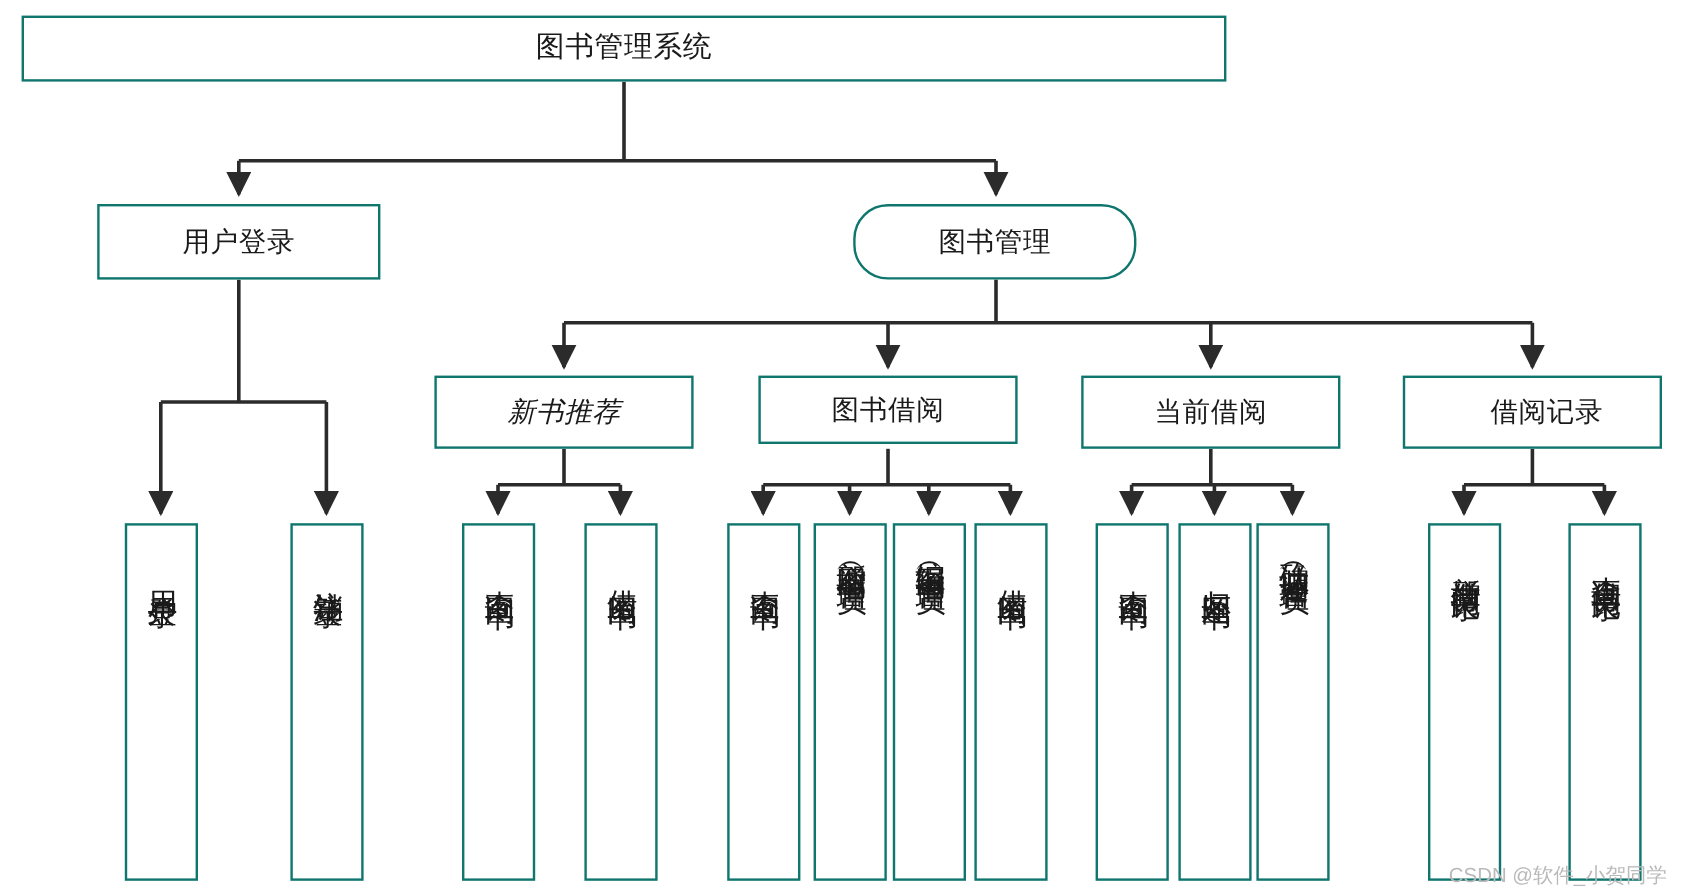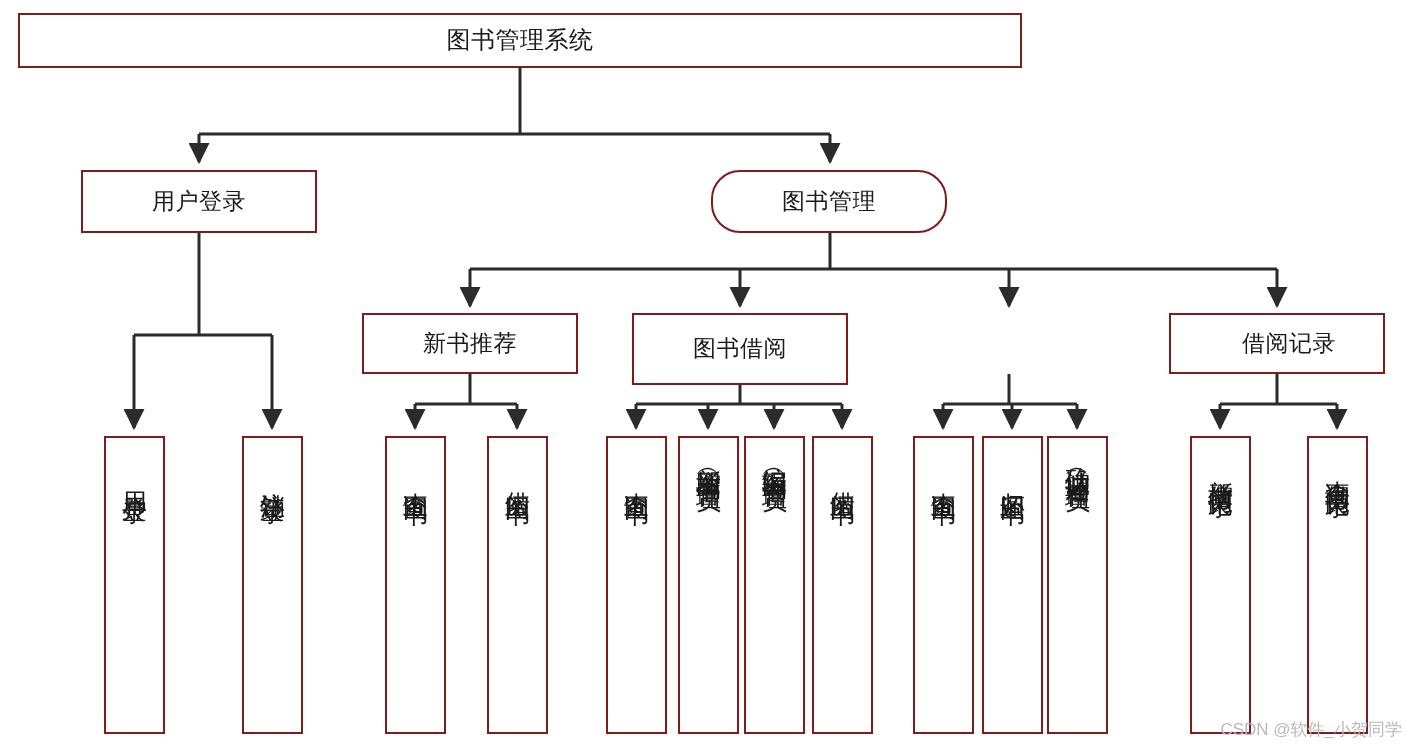--- a/index.html
+++ b/index.html
@@ -22,21 +22,21 @@
     left: 0;
     top: 0;
     width: 1405px;
     height: 747px;
     pointer-events: none;
   }
   .node {
     position: absolute;
     box-sizing: border-box;
     background: #ffffff;
-    border: 2px solid #7f1d1d;
+    border: 2px solid #0f766e;
     display: flex;
     align-items: center;
     justify-content: center;
     color: #1a1a1a;
     z-index: 2;
   }
   .node .label {
     display: block;
     line-height: 1.18;
     text-align: center;
@@ -55,21 +55,21 @@
     text-orientation: upright;
     font-size: 25px;
     letter-spacing: 3px;
     line-height: 1;
   }
   .node.root .label {
     font-size: 24px;
   }
   #watermark {
     position: absolute;
-    right: 3px;
+    right: 16px;
     bottom: 6px;
     font-size: 17px;
     color: #b9b9b9;
     z-index: 5;
     white-space: nowrap;
     margin-left: 17px;
   }
 </style>
 </head>
 <body>
@@ -130,25 +130,28 @@
     <span class="label">图书管理系统</span>
   </div>
 
   <div class="node horiz" style="left:81px; top:170px; width:236px; height:63px;">
     <span class="label">用户登录</span>
   </div>
   <div class="node horiz" style="left:711px; top:170px; width:236px; height:63px;border-radius:29px;">
     <span class="label">图书管理</span>
   </div>
 
-  <div class="node horiz" style="left:362px; top:313px; width:216px; height:61px;">
+  <div class="node horiz" style="left:362px; top:313px; width:216px; height:61px;font-style:italic;">
     <span class="label">新书推荐</span>
   </div>
-  <div class="node horiz" style="left:632px; top:313px; width:216px; height:72px;">
+  <div class="node horiz" style="left:632px; top:313px; width:216px; height:57px;">
     <span class="label">图书借阅</span>
+  </div>
+  <div class="node horiz" style="left:901px; top:313px; width:216px; height:61px;">
+    <span class="label">当前借阅</span>
   </div>
   <div class="node horiz" style="left:1169px; top:313px; width:216px; height:61px;padding-left:24px;">
     <span class="label">借阅记录</span>
   </div>
 
   <div class="node vert" style="left:104px; top:436px; width:61px; height:298px;">
     <span class="label">用户登录</span>
   </div>
   <div class="node vert" style="left:242px; top:436px; width:61px; height:298px;">
     <span class="label">注销登录</span>

